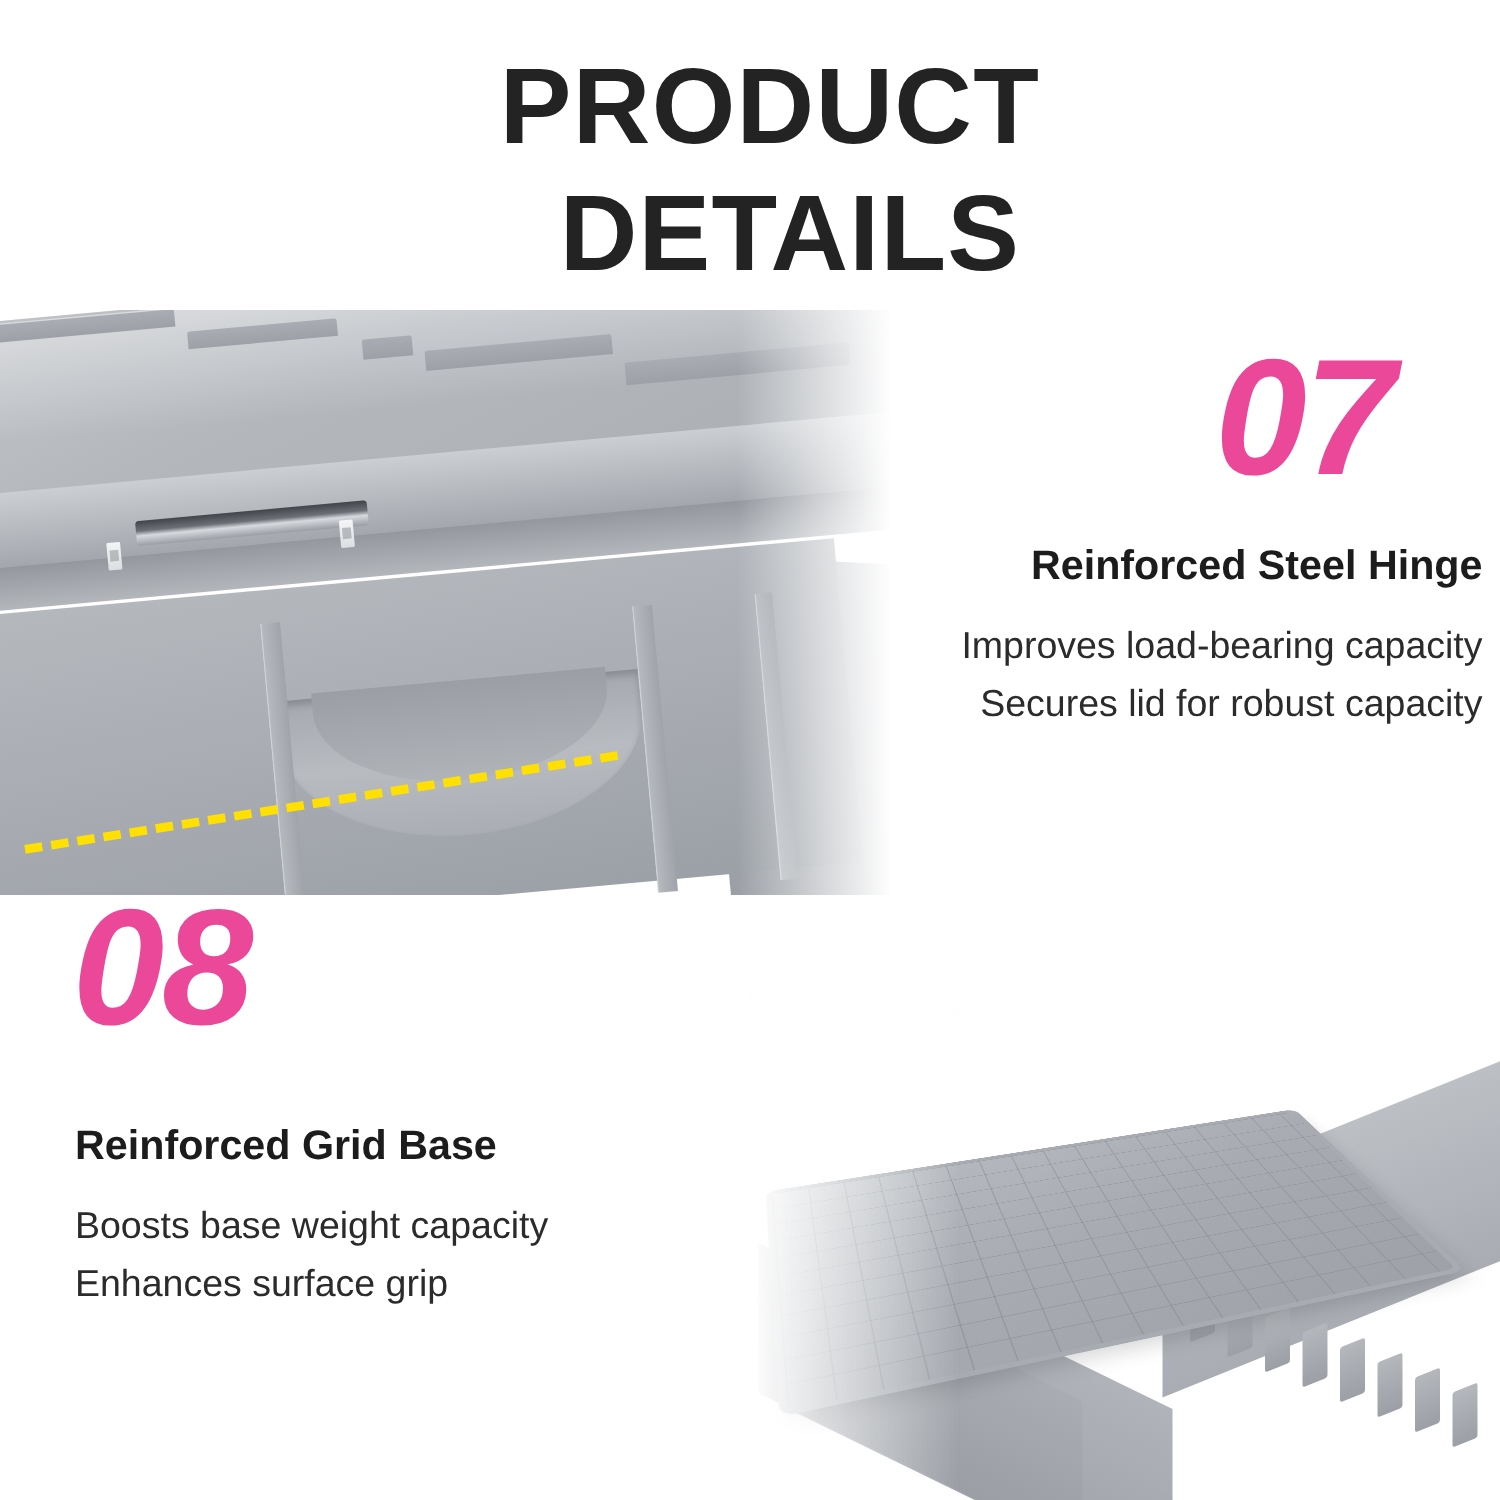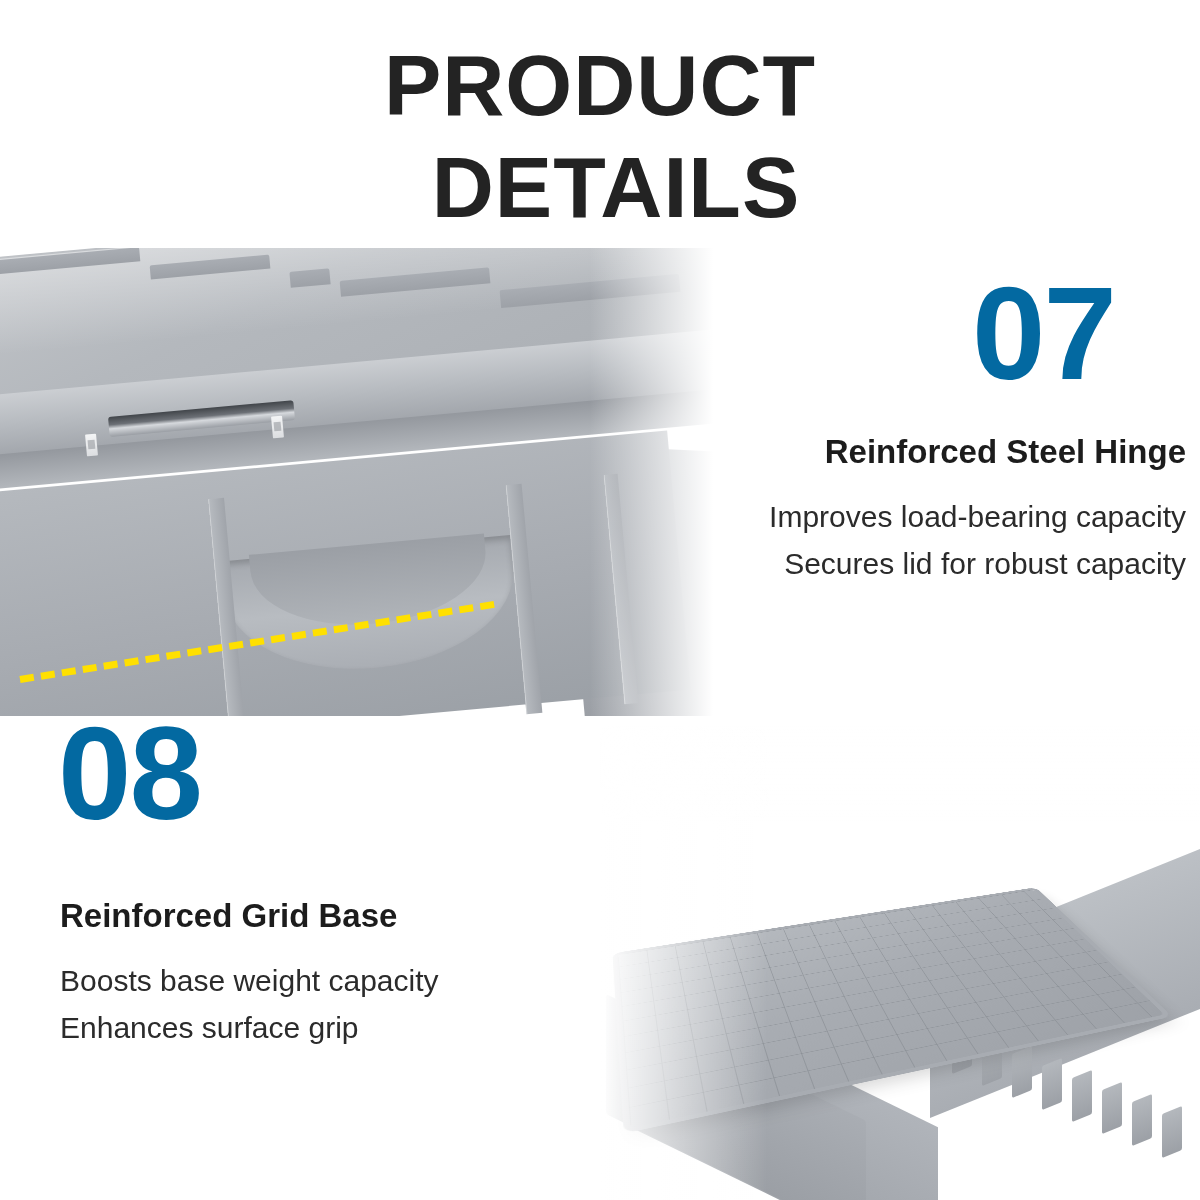--- a/index.html
+++ b/index.html
@@ -12,21 +12,21 @@
     width: 1200px;
     height: 1200px;
     background: #ffffff;
     overflow: hidden;
     font-family: "Liberation Sans", "DejaVu Sans", sans-serif;
   }
 
   
   .title-block {
     position: absolute;
-    left: 0;
+    left: 16px;
     top: 26px;
     width: 1040px;
     height: 200px;
     pointer-events: none;
   }
   .title-line1 {
     position: absolute;
     left: 0;
     top: 16px;
     width: 1200px;
@@ -314,21 +314,22 @@
       linear-gradient(to left, rgba(255,255,255,0) 72%, #ffffff 100%),
       linear-gradient(to top, rgba(255,255,255,0) 80%, #ffffff 100%);
     z-index: 20;
   }
 
   
   .big-number {
     position: absolute;
     font-size: 132px;
     font-weight: 700;
-    color: #0369a1;
+    font-style: italic;
+    color: #ec4899;
     line-height: 1;
     letter-spacing: -2px;
     user-select: none;
   }
   #number-07 { left: 972px; top: 268px; }
   #number-08 { left: 58px;  top: 708px; }
 
   
   .feature {
     position: absolute;

